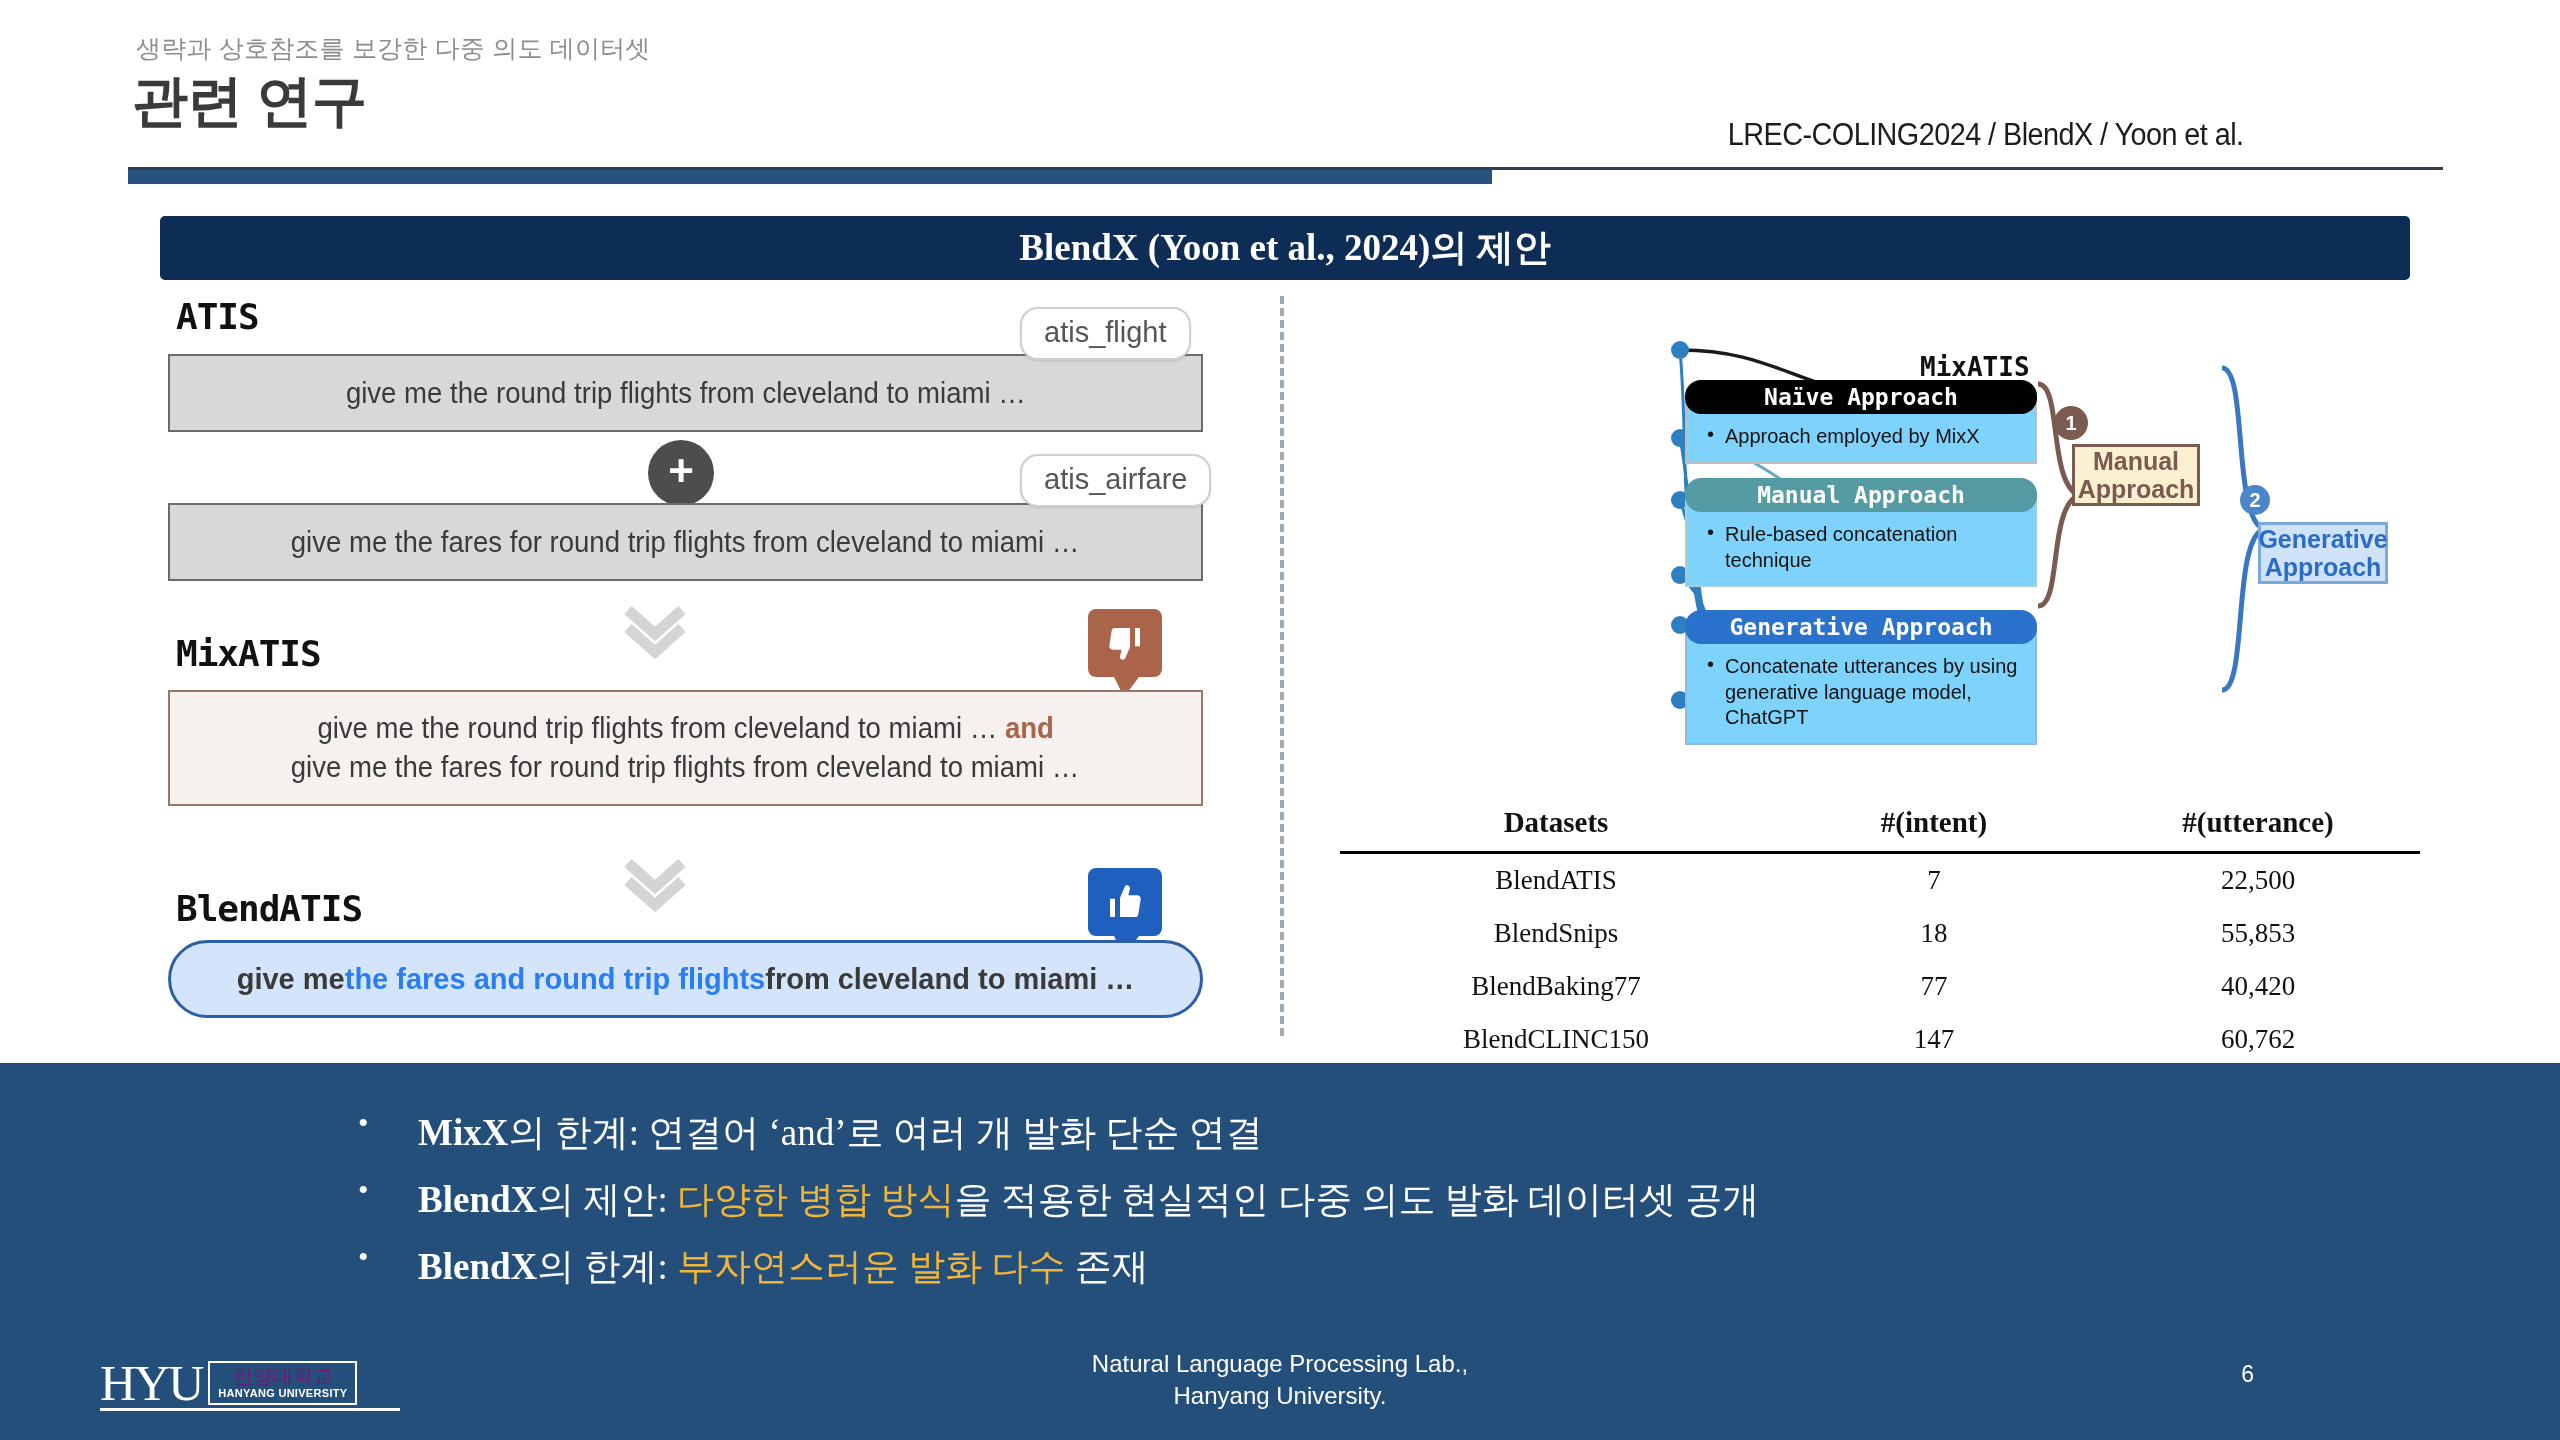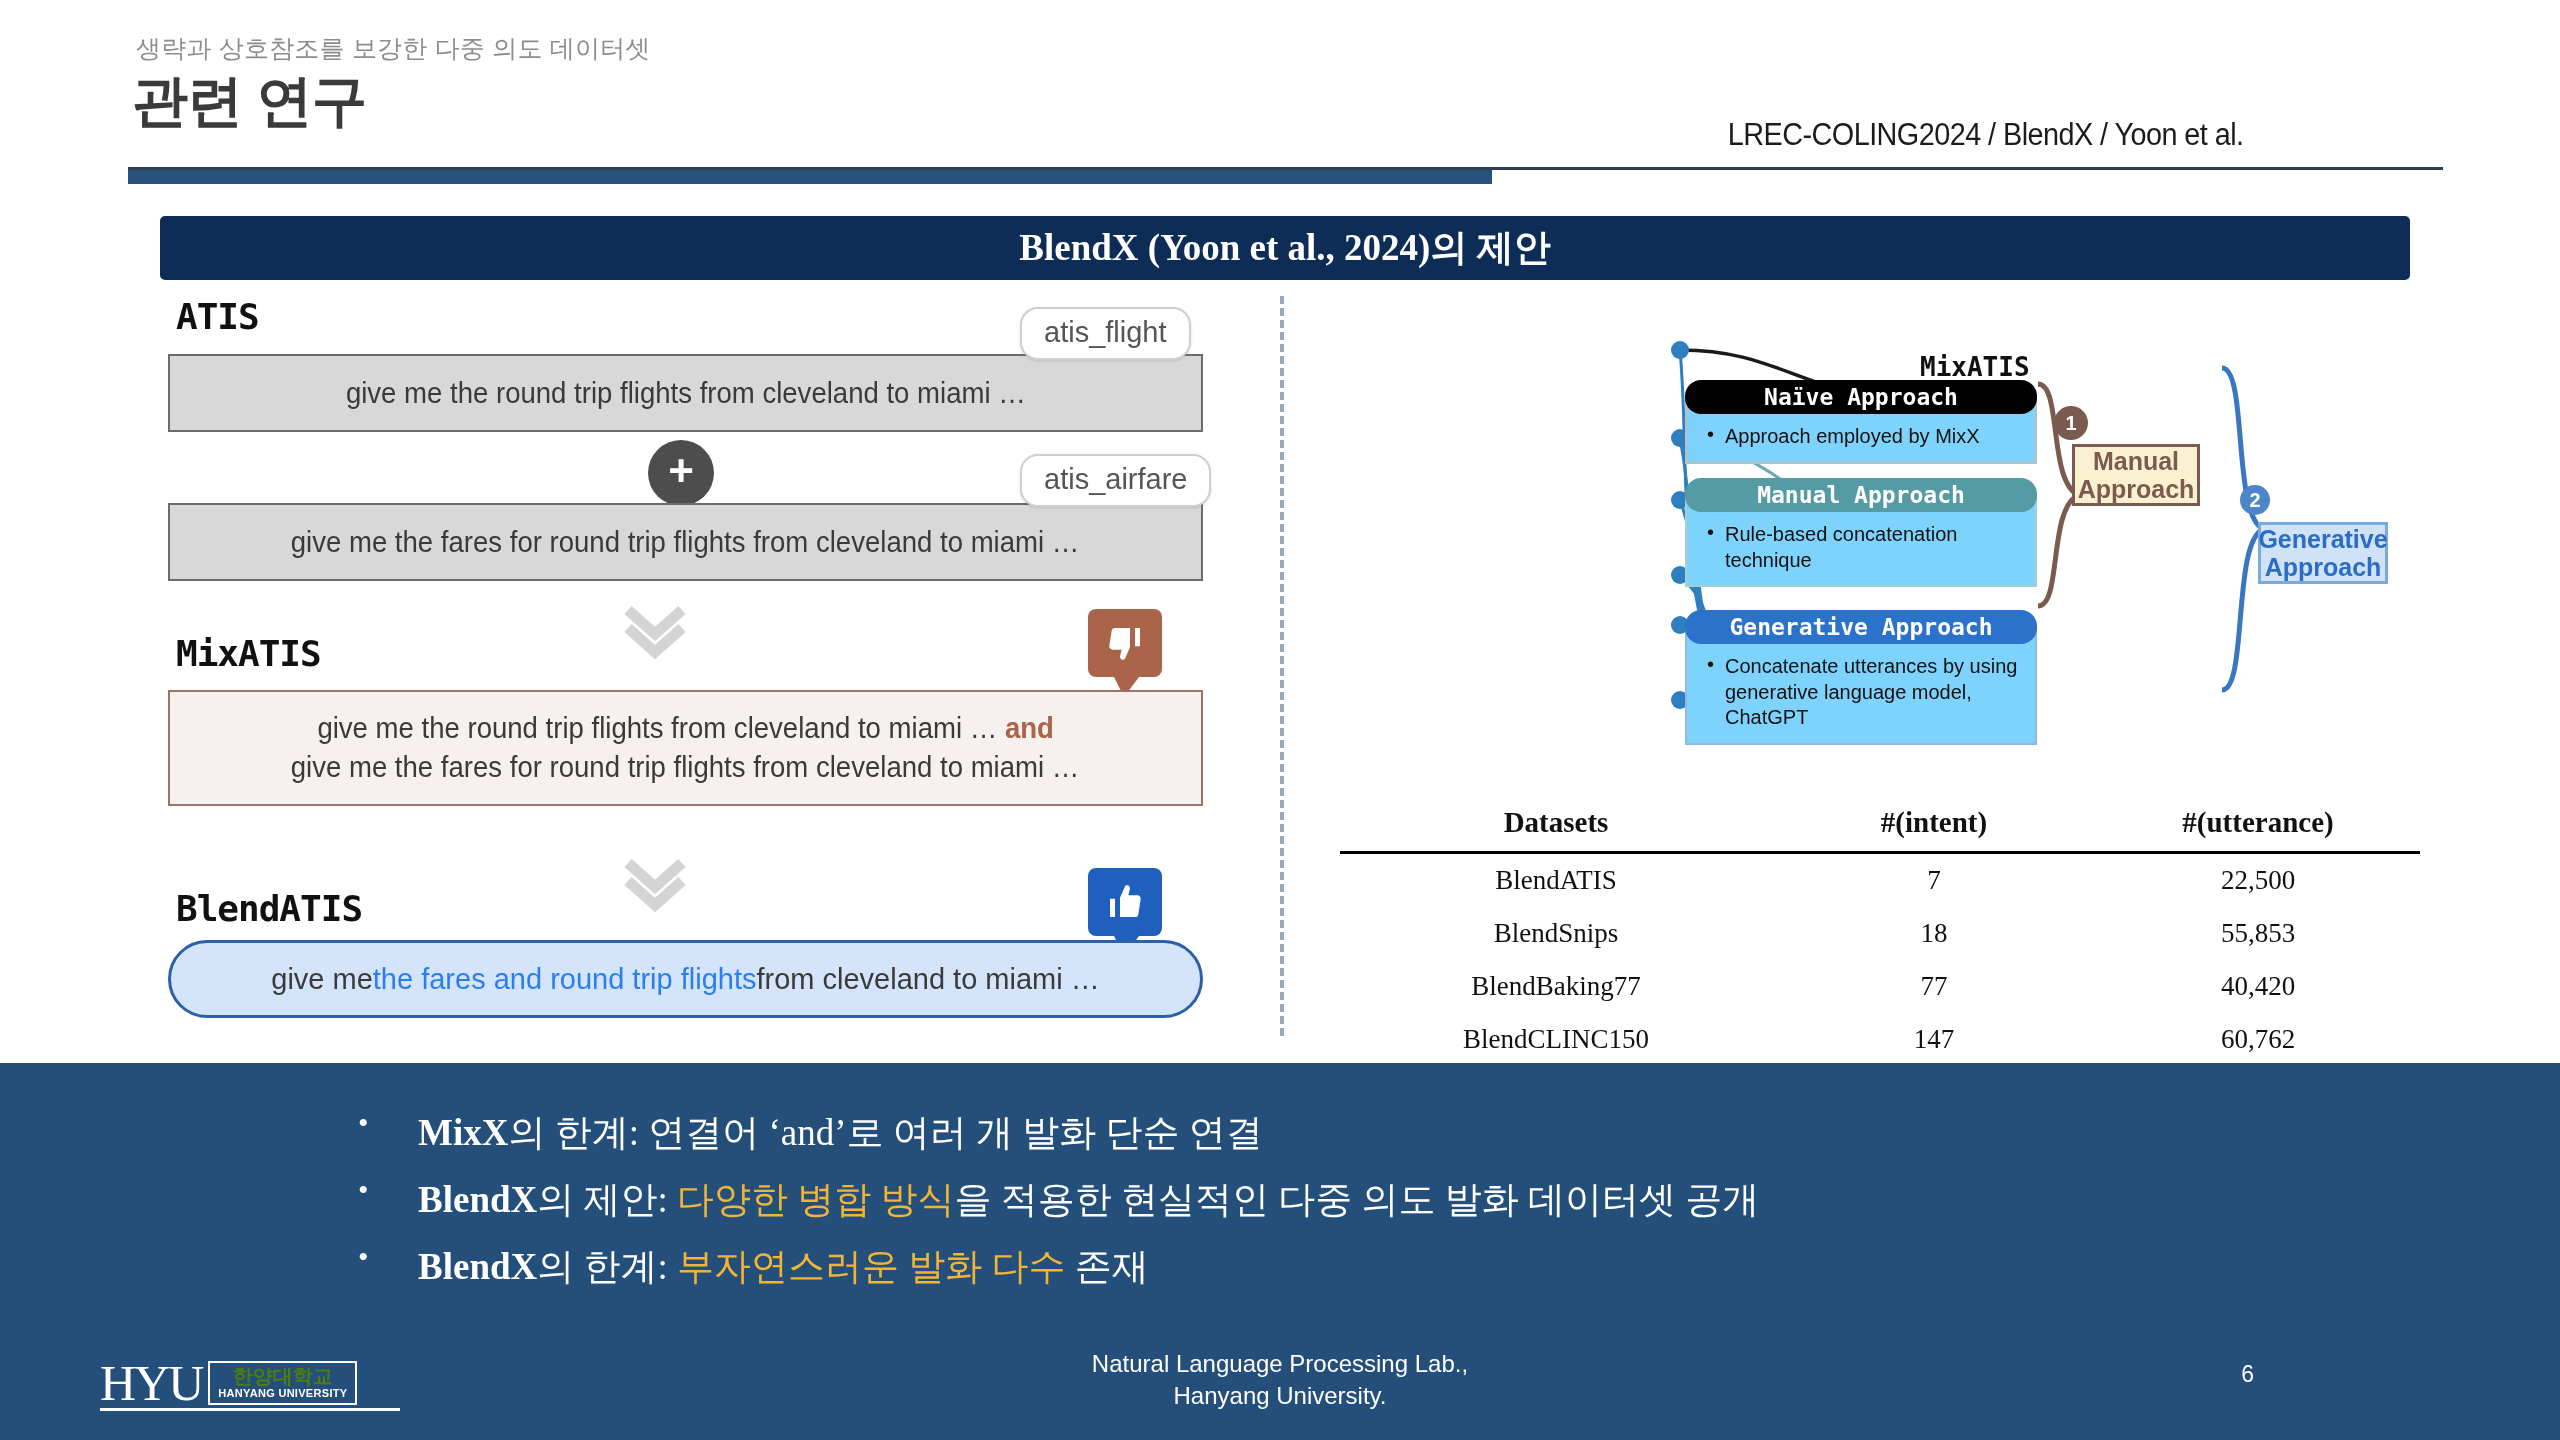--- a/index.html
+++ b/index.html
@@ -127,21 +127,21 @@
     font-size: 29px; color: #3a3a3a; line-height: 1.35;
   }
   .mix-box .ln { transform: scaleX(.95); white-space: nowrap; }
   .mix-and { color: #a9644a; font-weight: 700; }
 
   .blend-box {
     position: absolute; left: 168px; top: 940px;
     width: 1035px; height: 78px;
     background: #d4e5fb; border: 3px solid #2b5fa8; border-radius: 40px;
     display: flex; align-items: center; justify-content: center;
-    font-size: 29px; color: #3a3a3a;
+    font-size: 29px; color: #3a3a3a; font-weight: bold;
   }
   .blend-hl { color: #2a7ef0; }
 
   
   .right { position: absolute; left: 1280px; top: 0; width: 1280px; height: 1060px; }
 
   .diag-svg { position: absolute; left: 0; top: 0; width: 1280px; height: 800px; pointer-events: none; }
 
   .mixatis-title {
     position: absolute; left: 1920px; top: 352px;
@@ -250,21 +250,21 @@
   }
   .logo-hyu {
     font-family: "Liberation Serif", serif;
     font-size: 50px; font-weight: 400; color: #fff;
     letter-spacing: -2px; line-height: 1; text-align: center;
   }
   .logo-box {
     border: 2px solid #fff; margin-left: 6px; padding: 3px 8px 4px;
     display: flex; flex-direction: column; align-items: center;
   }
-  .logo-kr { color: #4d7c0f; font-size: 20px; font-weight: 700; line-height: 1.05; }
+  .logo-kr { color: #701a75; font-size: 20px; font-weight: 400; line-height: 1.05; }
   .logo-en { color: #fff; font-size: 11px; font-weight: 700; letter-spacing: .3px; }
   .logo-rule {
     position: absolute; left: 100px; top: 1408px;
     width: 300px; height: 3px; background: #fff;
   }
   .foot-center {
     position: absolute; left: 0; top: 1348px; width: 2560px;
     text-align: center; color: #fff; font-size: 24px; line-height: 1.32;
   }
   .page-num {

